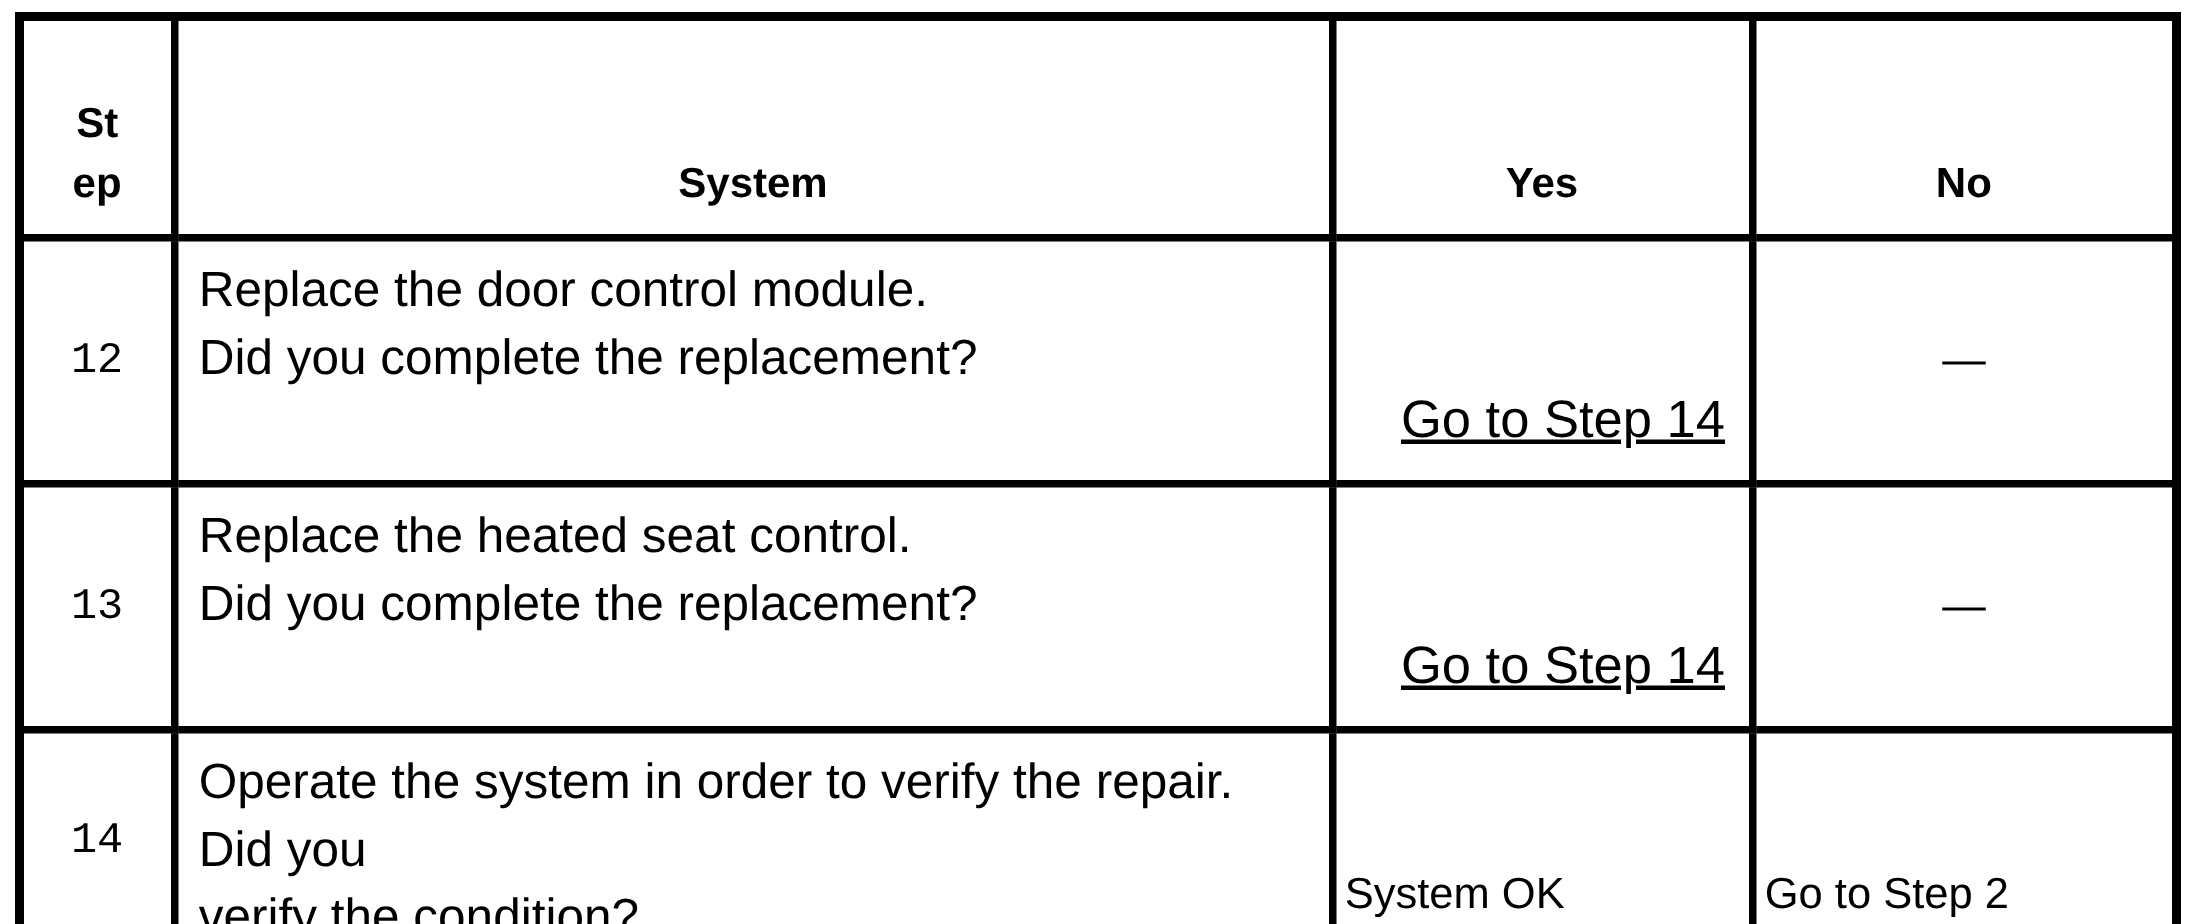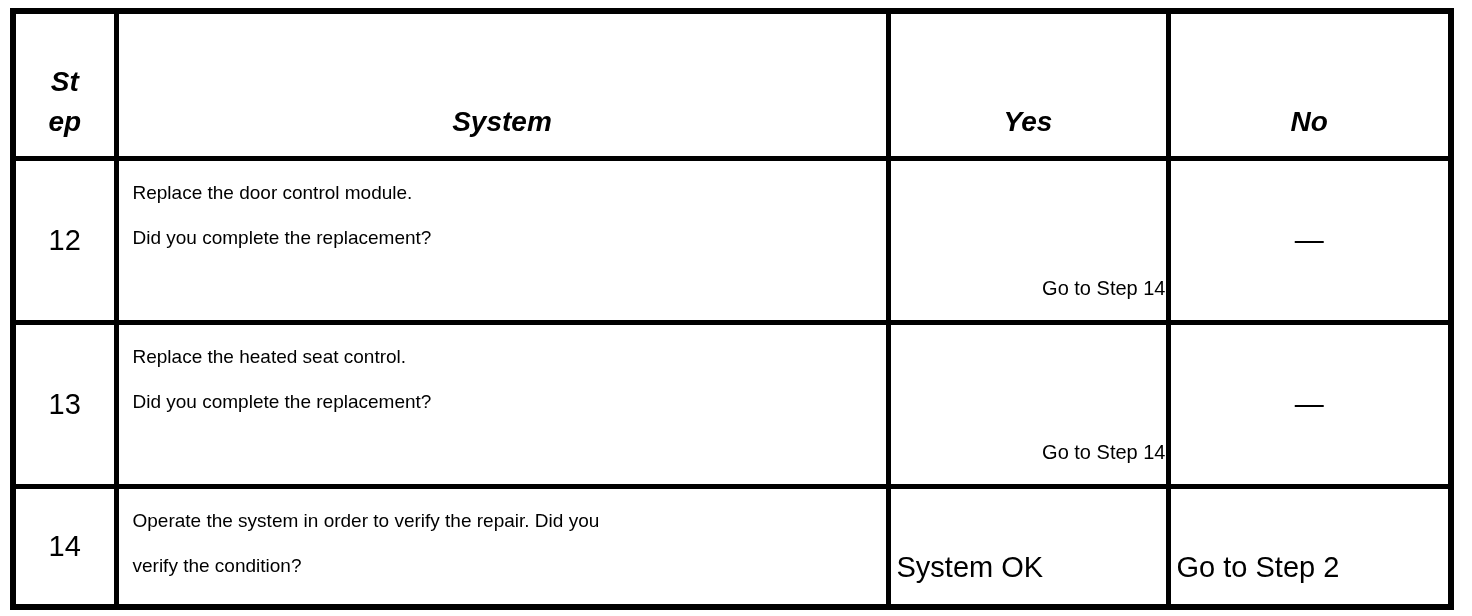--- a/index.html
+++ b/index.html
@@ -19,49 +19,51 @@
     width: 1438px;
     border-collapse: collapse;
     table-layout: fixed;
     border: 6px solid #000000;
   }
   table.diag th, table.diag td {
     border: 5px solid #000000;
     background: #ffffff;
     overflow: hidden;
   }
-  tr.header-row { height: 147px; font-style: italic; }
+  tr.header-row { height: 147px; }
   tr.row-tall  { height: 164px; }
   tr.row-short { height: 121px; }
 
   th.hdr {
     vertical-align: bottom;
     text-align: center;
     font-weight: bold;
     font-size: 28px;
     line-height: 40px;
     padding: 0 0 14px 0;
   }
   td.step {
     vertical-align: middle;
     text-align: center;
     font-size: 29px;
+    font-family: Liberation Mono, monospace;
   }
   td.action {
     vertical-align: top;
     text-align: left;
-    font-size: 19px;
+    font-size: 33px;
     line-height: 45px;
     padding: 9px 20px 0 14px;
   }
   td.yes-left {
     vertical-align: bottom;
-    text-align: right;
-    font-size: 20px;
+    text-align: center;
+    font-size: 35px;
     padding: 0 0 20px 28px;
+    text-decoration: underline;
   }
   td.no-dash {
     vertical-align: middle;
     text-align: center;
     font-size: 29px;
   }
   td.result {
     vertical-align: bottom;
     text-align: left;
     font-size: 29px;

